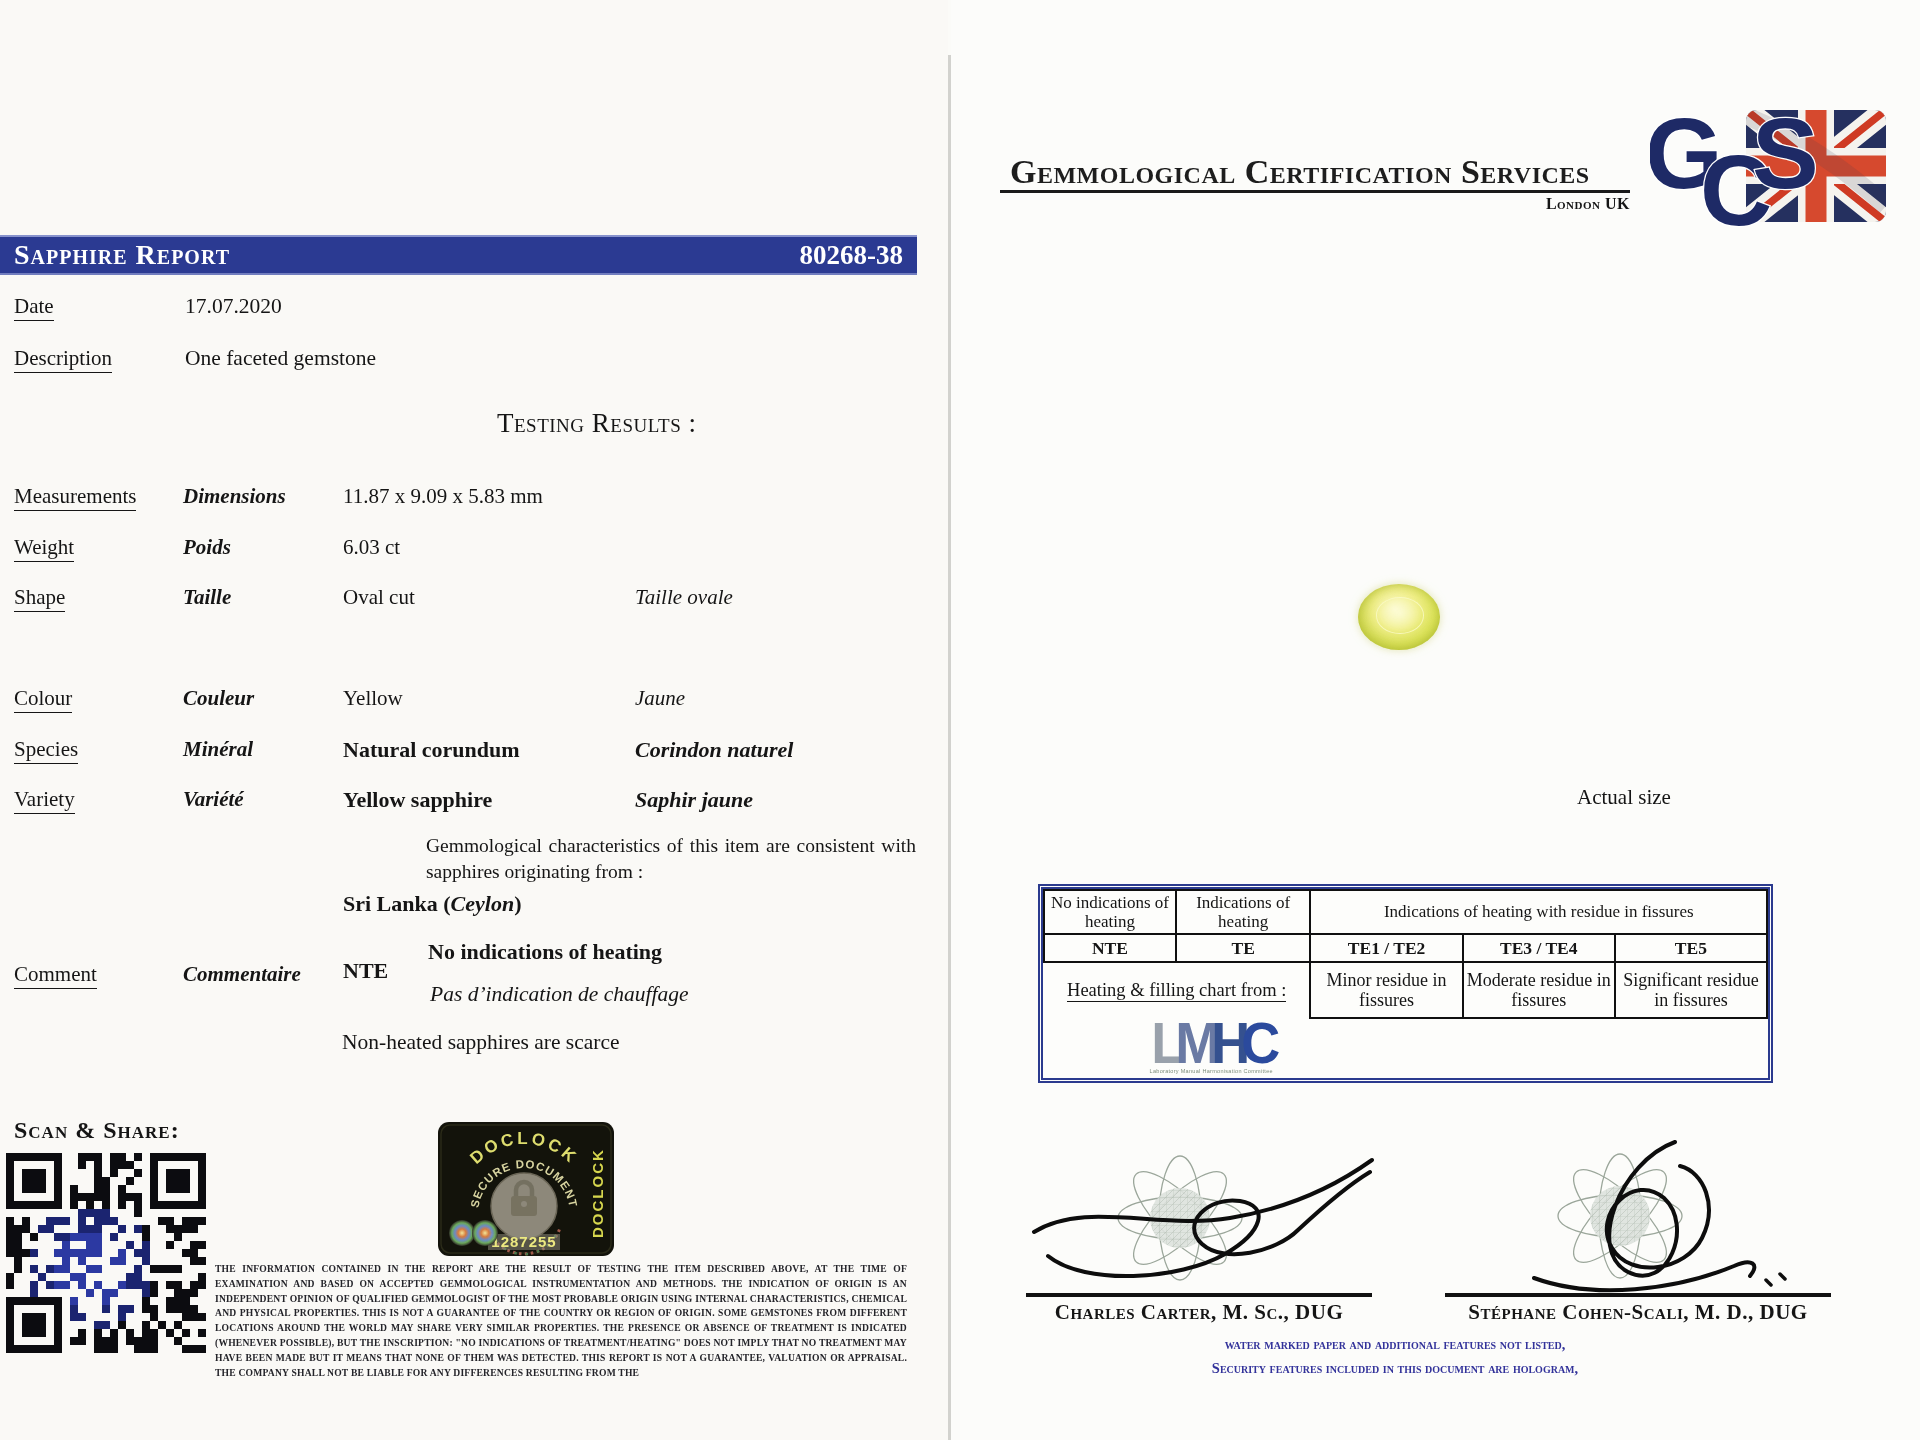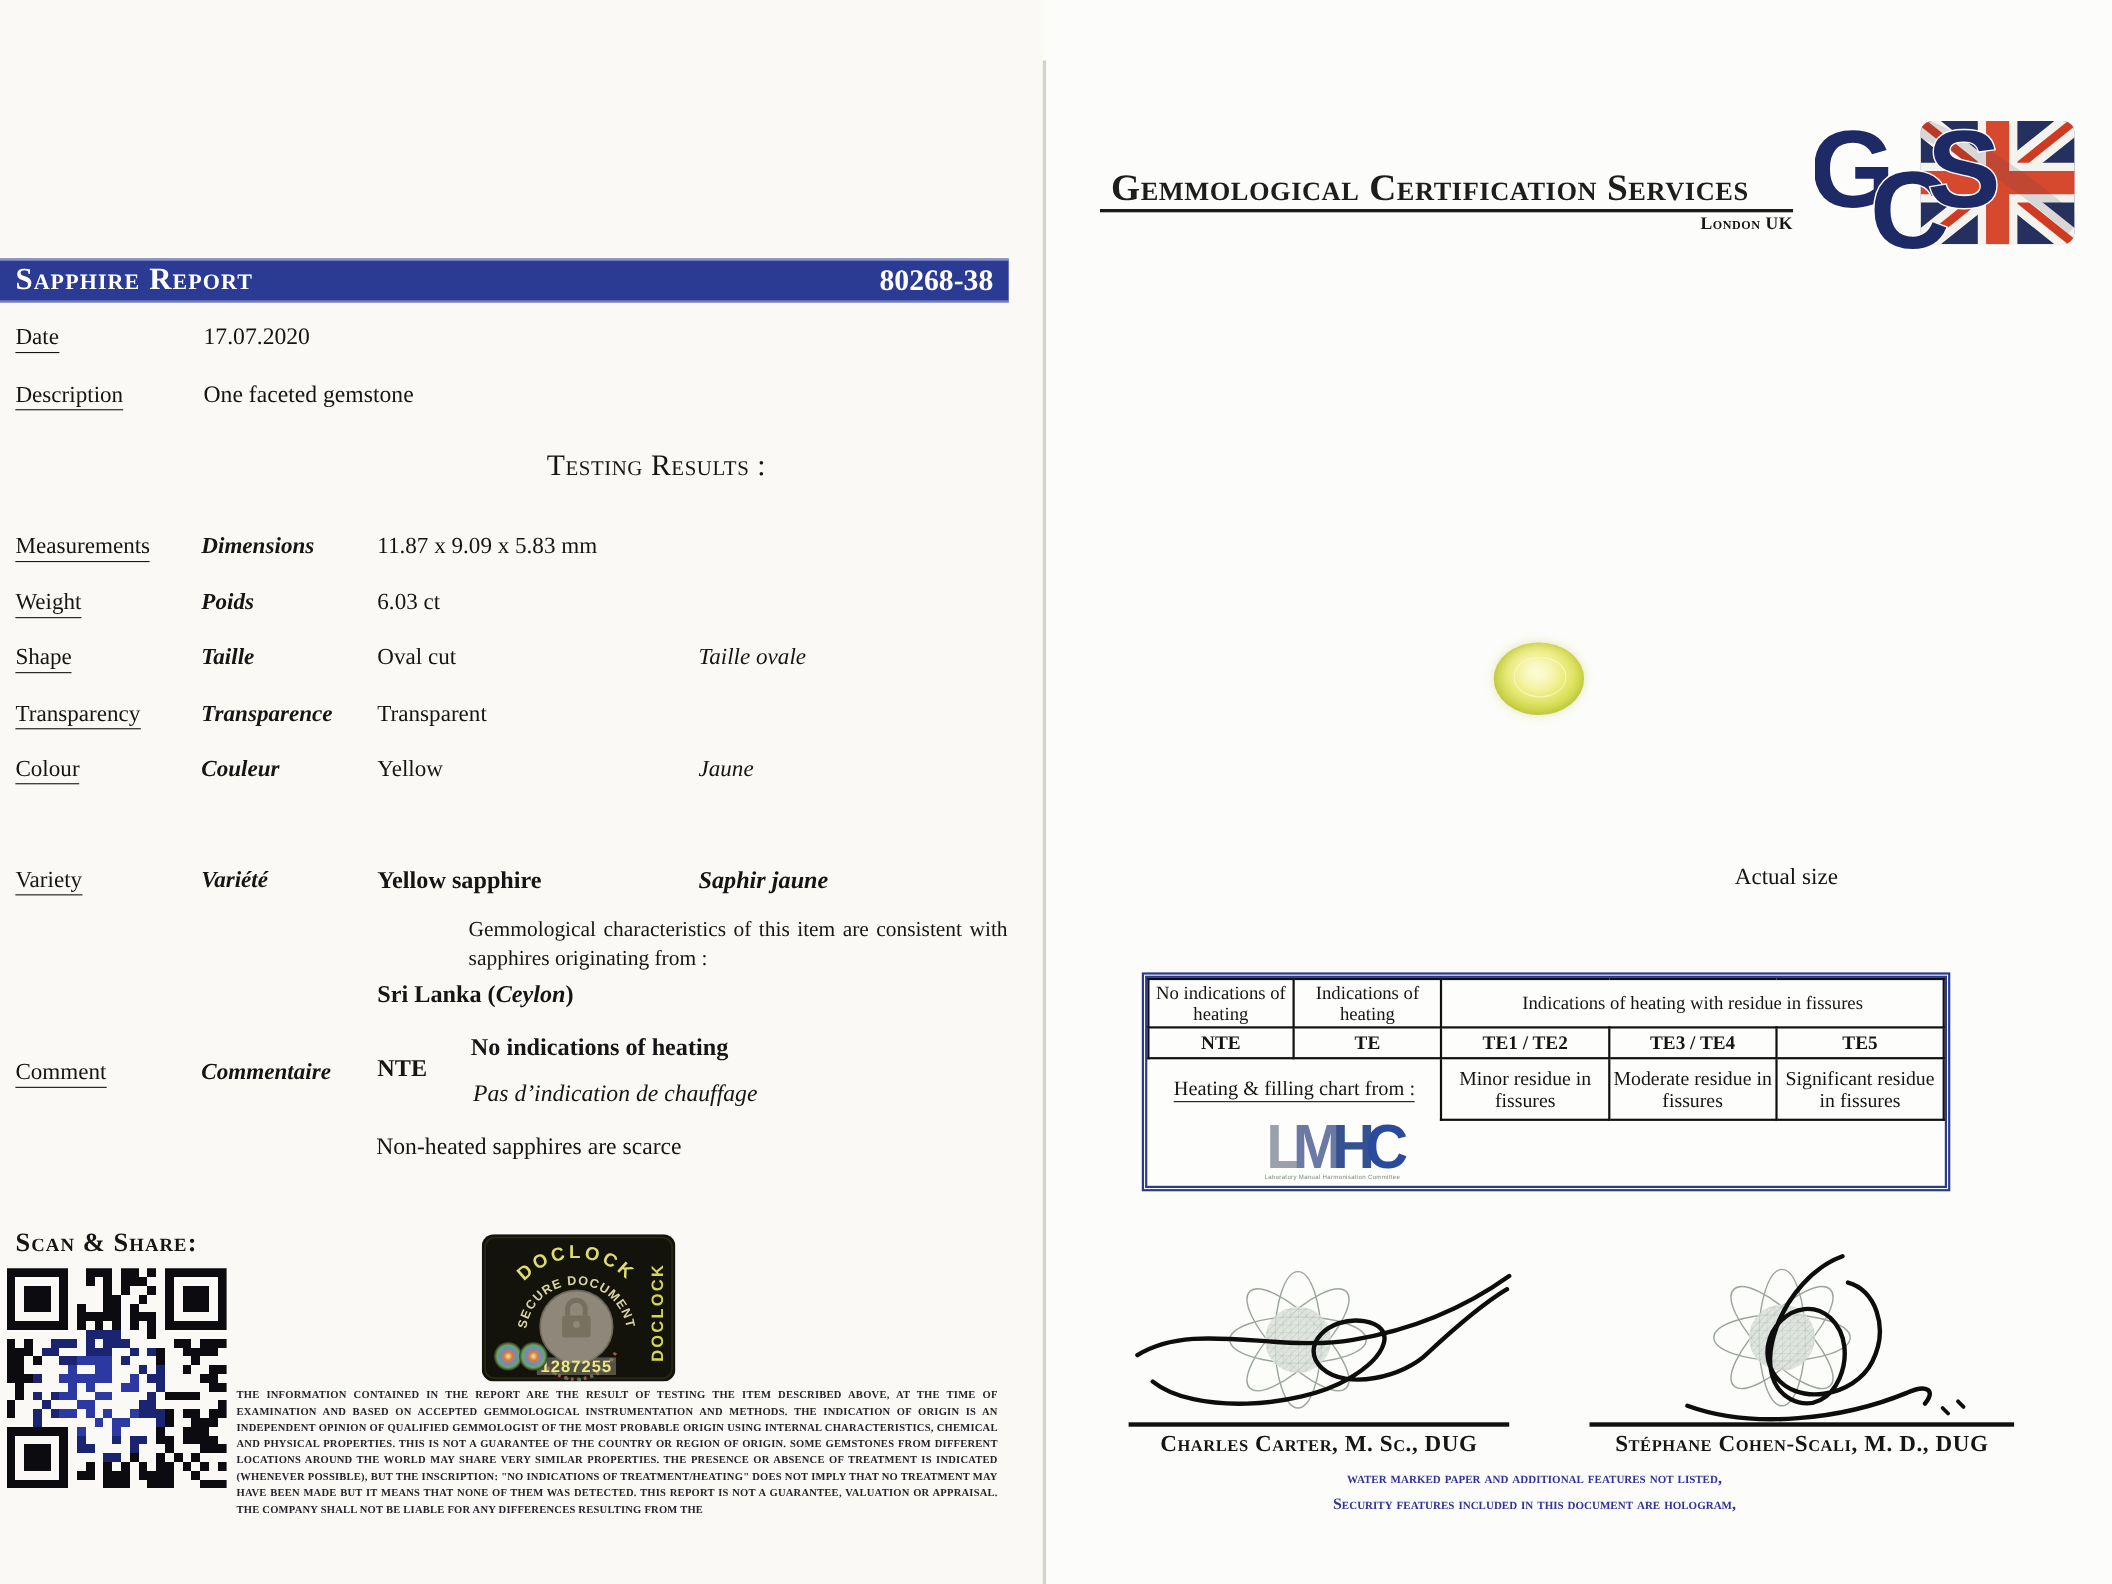--- a/index.html
+++ b/index.html
@@ -120,30 +120,31 @@
     <span class="row-label"><span class="lbl">Weight</span></span>
     <span class="row-fr">Poids</span>
     <span class="row-val">6.03 ct</span>
   </div>
   <div class="rrow" style="top:585px;">
     <span class="row-label"><span class="lbl">Shape</span></span>
     <span class="row-fr">Taille</span>
     <span class="row-val">Oval cut</span>
     <span class="row-valfr">Taille ovale</span>
   </div>
-  <div class="rrow" style="top:636px;">
-    <span class="row-label"><span class="lbl">Transparency</span></span>
-    <span class="row-fr">Transparence</span>
-    <span class="row-val">Transparent</span>
-  </div>
   <div class="rrow" style="top:686px;">
     <span class="row-label"><span class="lbl">Colour</span></span>
     <span class="row-fr">Couleur</span>
     <span class="row-val">Yellow</span>
     <span class="row-valfr">Jaune</span>
+  </div>
+  <div class="rrow bold" style="top:737px;">
+    <span class="row-label"><span class="lbl">Species</span></span>
+    <span class="row-fr">Minéral</span>
+    <span class="row-val">Natural corundum</span>
+    <span class="row-valfr">Corindon naturel</span>
   </div>
   <div class="rrow bold" style="top:787px;">
     <span class="row-label"><span class="lbl">Variety</span></span>
     <span class="row-fr">Variété</span>
     <span class="row-val">Yellow sapphire</span>
     <span class="row-valfr">Saphir jaune</span>
   </div>
 
   <div class="abs origin-note">Gemmological characteristics of this item are consistent with sapphires originating from :</div>
   <div class="abs origin-value"><span>Sri Lanka (</span><span class="it">Ceylon</span><span>)</span></div>

